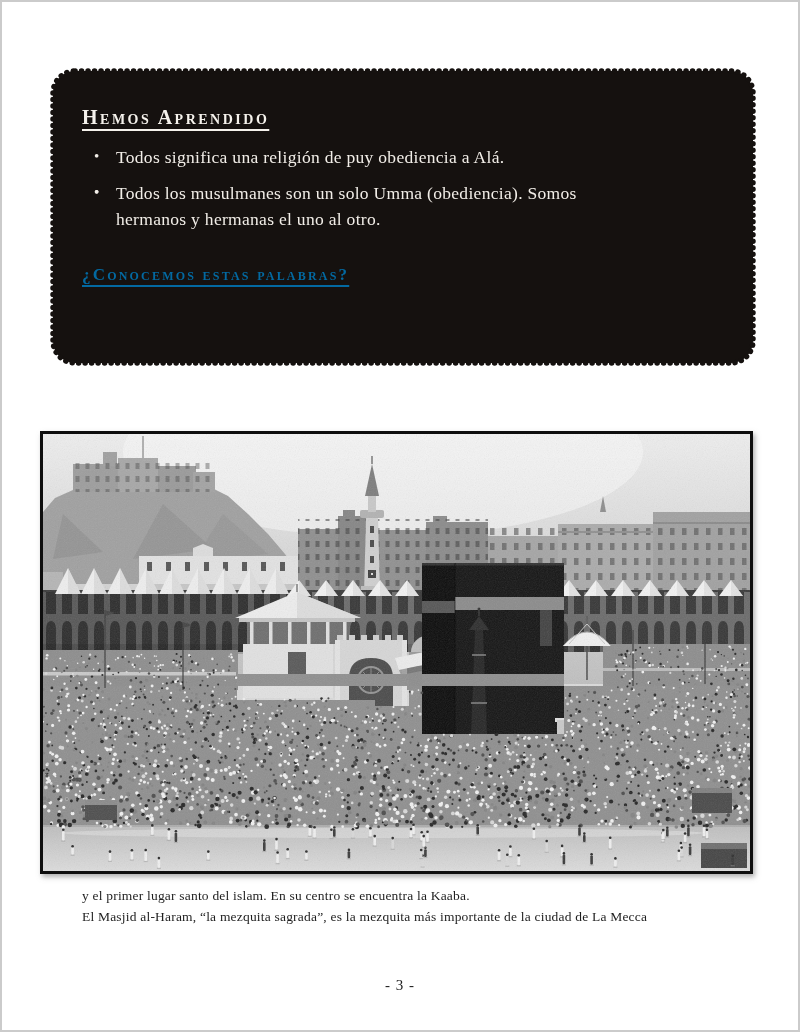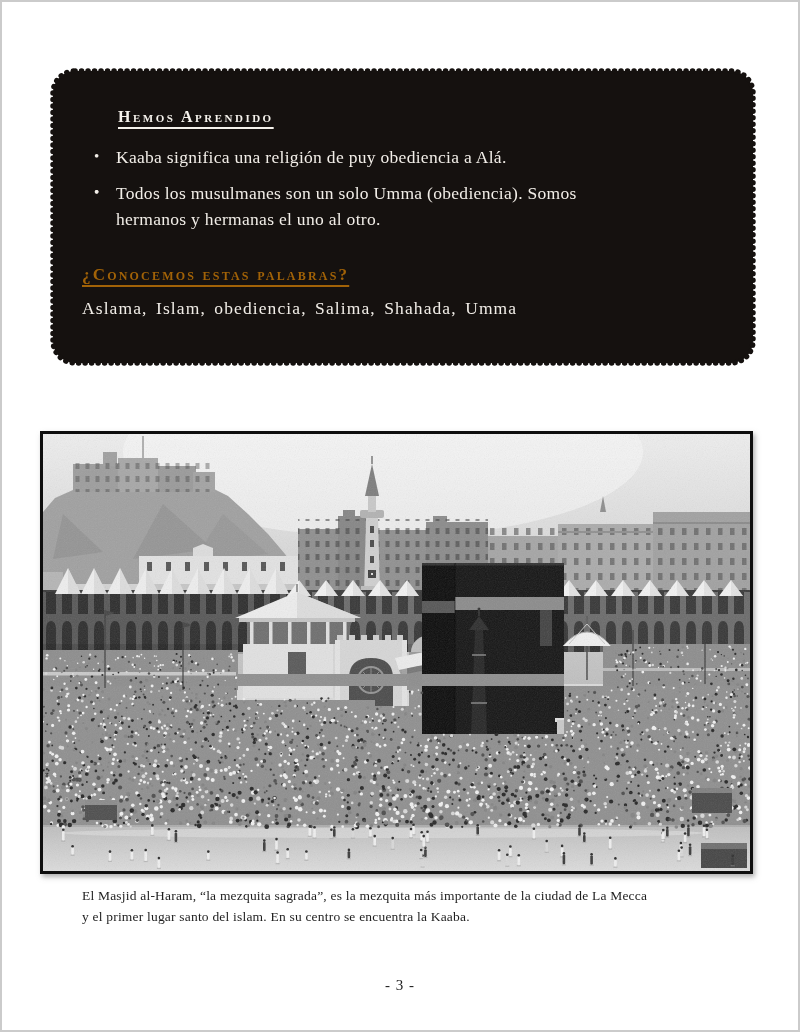--- a/index.html
+++ b/index.html
@@ -9,36 +9,36 @@
     font-family:"Liberation Serif","DejaVu Serif",serif;
   }
   
   .learned-box{position:absolute;left:44px;top:62px;width:714px;height:306px;}
   .learned-box svg.border-svg{position:absolute;left:0;top:0;width:714px;height:306px;}
   .learned-content{
     position:absolute;left:0;top:0;right:0;bottom:0;
     padding:42px 46px 0 36px;box-sizing:border-box;color:#f3efe9;
   }
   .lb-heading{
-    font-variant:small-caps;font-weight:700;font-size:16px;letter-spacing:2.5px;
+    font-variant:small-caps;font-weight:700;font-size:20px;letter-spacing:2.5px;
     text-decoration:underline;text-decoration-thickness:2px;text-underline-offset:5px;
-    color:#f5f2ec;display:inline-block;line-height:22px;margin-left:36px;
+    color:#f5f2ec;display:inline-block;line-height:22px;
   }
   .lb-list{list-style:none;margin:17px 0 0 0;padding:0;}
   .lb-list li{
     position:relative;padding-left:34px;margin-bottom:11px;
     font-size:17.5px;line-height:1.45;letter-spacing:0.3px;color:#f2eee8;
   }
   .lb-list li .blt{position:absolute;left:12px;top:1px;font-size:15px;}
   .lb-list li:nth-child(3) span.txt{display:inline-block;max-width:505px;}
   .lb-vocab-heading{
     display:inline-block;margin-top:22px;
     font-variant:small-caps;font-weight:700;font-size:17px;letter-spacing:2.2px;
     text-decoration:underline;text-decoration-thickness:2px;text-underline-offset:5px;
-    color:#a16207;line-height:20px;
+    color:#0369a1;line-height:20px;
   }
   .lb-vocab-words{margin-top:13px;font-size:17.5px;letter-spacing:1.1px;word-spacing:3px;color:#f2eee8;}
   
   .photo-figure{
     position:absolute;left:38px;top:429px;width:707px;height:437px;
     border:3px solid #0e0e0e;background:#dadada;
     box-shadow:2px 3px 5px rgba(110,110,110,.55);
   }
   .photo-figure svg{display:block;width:707px;height:437px;}
   
@@ -59,32 +59,31 @@
   <div class="learned-box">
     <svg class="border-svg" viewBox="0 0 714 306">
       <rect x="7" y="7" width="700" height="292" rx="22" fill="#15110f"></rect>
       <rect x="7" y="7" width="700" height="292" rx="22" fill="none" stroke="#15110f" stroke-width="5.5" stroke-dasharray="0.1 6.4" stroke-linecap="round"></rect>
     </svg>
     <div class="learned-content">
       <span class="lb-heading">Hemos Aprendido</span>
       <ul class="lb-list">
         <li>
           <span class="blt">•</span>
-          <span class="txt">Kaaba significa una religión de puy obediencia a Alá.</span>
+          <span class="txt">Todos significa una religión de puy obediencia a Alá.</span>
         </li>
         <li>
           <span class="blt">•</span>
         </li>
         <li>
           <span class="blt">•</span>
           <span class="txt">Todos los musulmanes son un solo Umma (obediencia). Somos hermanos y hermanas el uno al otro.</span>
         </li>
       </ul>
       <span class="lb-vocab-heading">¿Conocemos estas palabras?</span>
-      <div class="lb-vocab-words">Aslama, Islam, obediencia, Salima, Shahada, Umma</div>
     </div>
   </div>
 
   <div class="photo-figure">
     <svg viewBox="0 0 707 437" preserveAspectRatio="none">
       <defs>
         <linearGradient id="skyG" x1="0" y1="0" x2="0" y2="1">
           <stop offset="0" stop-color="#eeeeee"></stop>
           <stop offset="0.6" stop-color="#d3d3d3"></stop>
           <stop offset="1" stop-color="#bfbfbf"></stop>
@@ -3341,18 +3340,18 @@
           <rect x="325.4" y="402.6" width="4" height="1.2" fill="#9a9a9a" opacity="0.5"></rect>
           <rect x="326.1" y="395.7" width="2.6" height="6.9" rx="1" fill="#efefef"></rect>
           <circle cx="327.4" cy="394.3" r="1.3" fill="#2b2b2b"></circle>
         </g>
 
       <rect x="0" y="0" width="707" height="437" filter="url(#grainF)" opacity="0.15"></rect>
     </svg>
   </div>
 
   <div class="caption">
+    <div>y el primer lugar santo del islam. En su centro se encuentra la Kaaba.</div>
     <div>El Masjid al-Haram, “la mezquita sagrada”, es la mezquita más importante de la ciudad de La Mecca</div>
-    <div>y el primer lugar santo del islam. En su centro se encuentra la Kaaba.</div>
   </div>
 
   <div class="page-number">- 3 -</div>
 </div>
 
 </body></html>

